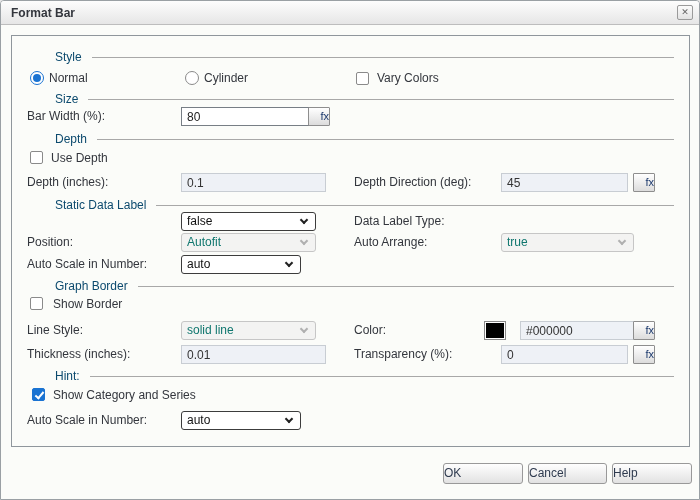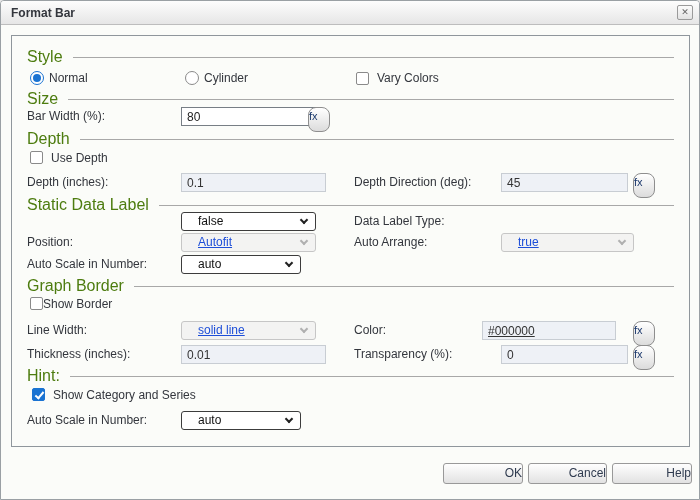--- a/index.html
+++ b/index.html
@@ -3,39 +3,39 @@
 <meta charset="utf-8">
 <style>
   * { box-sizing: border-box; margin: 0; padding: 0; }
   html,body { width:700px; height:500px; background:#e8e8e8; font-family:"Liberation Sans", sans-serif; }
   .dialog { position:relative; width:700px; height:500px; background:#fbfcf9; border:1px solid #9aa0a4; border-radius:4px 4px 0 0; overflow:hidden; }
   .titlebar { position:absolute; left:0; top:0; width:100%; height:24px; background:linear-gradient(#fdfdfd,#e6e6e6); border-bottom:1px solid #bdbdbd; }
   .title { position:absolute; left:10px; top:0; line-height:24px; font-size:12px; font-weight:bold; color:#33363d; }
   .closebtn { position:absolute; right:6px; top:4px; width:16px; height:15px; border:1px solid #9a9a9a; border-radius:2px; background:linear-gradient(#fbfbfb,#e3e3e3); font-size:9px; line-height:13px; text-align:center; color:#666; cursor:pointer; }
   .groupbox { position:absolute; left:10px; top:34px; width:679px; height:412px; border:1px solid #8f969c; background:transparent; }
   .sec { position:absolute; left:26px; width:647px; height:14px; display:flex; align-items:center; }
-  .sec-label { font-size:16px; color:#4d7c0f; white-space:nowrap; }
+  .sec-label { font-size:12px; color:#0c4a6e; white-space:nowrap;margin-left:28px; }
   .sec-line { flex:1; height:1px; background:#a8a8a8; margin-left:10px; }
   .lbl { position:absolute; font-size:12px; color:#33363d; line-height:19px; white-space:nowrap; }
   .inp { position:absolute; height:19px; font-family:"Liberation Sans",sans-serif; font-size:12px; border:1px solid #777e85; background:#fff; padding:0 5px; color:#222; }
   .inp.ro { background:#eef1f6; border-color:#c8cdd3; color:#333; }
-  .sel { position:absolute; height:19px; border:1px solid #3c3c3c; border-radius:3px; background:#fff; font-size:12px; color:#111; padding:0 20px 0 16px; line-height:17px; cursor:pointer; }
+  .sel { position:absolute; height:19px; border:1px solid #3c3c3c; border-radius:3px; background:#fff; font-size:12px; color:#111; padding:0 20px 0 5px; line-height:17px; cursor:pointer; }
   .sel .chev { position:absolute; right:8px; top:4px; width:6px; height:6px; border-right:2px solid #222; border-bottom:2px solid #222; transform:rotate(45deg); }
-  .sel.dis { background:#f3f3f2; border-color:#c6c6c6; color:#1d4ed8; cursor:default;text-decoration:underline; }
+  .sel.dis { background:#f3f3f2; border-color:#c6c6c6; color:#0f766e; cursor:default; }
   .sel.dis .chev { border-color:#b0b0b0; }
-  .fxbtn { position:absolute; width:22px; height:25px; border:1px solid #8e8e8e; border-radius:8px; background:linear-gradient(#ffffff,#dcdcdc); font-size:11px; color:#1d3a6d; text-align:left; line-height:17px; cursor:pointer; }
+  .fxbtn { position:absolute; width:22px; height:19px; border:1px solid #8e8e8e; border-radius:1px; background:linear-gradient(#ffffff,#dcdcdc); font-size:11px; color:#1d3a6d; text-align:right; line-height:17px; cursor:pointer; }
   .cb { position:absolute; width:13px; height:13px; border:1px solid #8a8a8a; border-radius:2px; background:#fff; cursor:pointer; }
   .cb.checked { background:#1a73d2; border-color:#1a73d2; }
   .cb.checked::after { content:""; position:absolute; left:4px; top:1px; width:3px; height:7px; border-right:2px solid #fff; border-bottom:2px solid #fff; transform:rotate(40deg); }
   .radio { position:absolute; width:14px; height:14px; border:1px solid #8a8a8a; border-radius:50%; background:#fff; cursor:pointer; }
   .radio.checked { border-color:#1a73d2; }
   .radio.checked::after { content:""; position:absolute; left:2px; top:2px; width:8px; height:8px; border-radius:50%; background:#1a73d2; }
   .ctl-label { position:absolute; font-size:12px; color:#33363d; line-height:14px; white-space:nowrap; }
   .swatch { position:absolute; width:22px; height:19px; border:1px solid #888; box-shadow:inset 0 0 0 1px #fff; background:#000; }
-  .btn { position:absolute; width:80px; height:21px; border:1px solid #999; border-radius:3px; background:linear-gradient(#fefefe,#e2e2e2); font-size:12px; color:#2f3b4f; text-align:right; line-height:19px; cursor:pointer; }
+  .btn { position:absolute; width:80px; height:21px; border:1px solid #999; border-radius:3px; background:linear-gradient(#fefefe,#e2e2e2); font-size:12px; color:#2f3b4f; text-align:left; line-height:19px; cursor:pointer; }
 </style>
 </head>
 <body>
 
 <div class="dialog">
 
   <div class="titlebar">
     <span class="title">Format Bar</span>
     <span class="closebtn">✕</span>
   </div>
@@ -92,28 +92,28 @@
   <span class="lbl" style="left:26px;top:254px">Auto Scale in Number:</span>
   <div class="sel" style="left:180px;top:254px;width:120px">
     <span>auto</span><span class="chev"></span>
   </div>
 
   <div class="sec" style="top:278px">
     <span class="sec-label">Graph Border</span>
       <span class="sec-line"></span>
   </div>
   <span class="cb" style="left:29px;top:296px"></span>
-  <span class="ctl-label" style="left:42px;top:296px">Show Border</span>
-  <span class="lbl" style="left:26px;top:320px">Line Width:</span>
+  <span class="ctl-label" style="left:52px;top:296px">Show Border</span>
+  <span class="lbl" style="left:26px;top:320px">Line Style:</span>
   <div class="sel dis" style="left:180px;top:320px;width:135px">
     <span>solid line</span><span class="chev"></span>
   </div>
   <span class="lbl" style="left:353px;top:320px">Color:</span>
   <span class="swatch" style="left: 483px; top: 320px; background: rgb(0, 0, 0);"></span>
-  <input class="inp ro" style="left: 481px; top: 320px; width: 134px; text-decoration: underline;" value="#000000">
+  <input class="inp ro" style="left: 519px; top: 320px; width: 134px;" value="#000000">
   <span class="fxbtn" style="left:632px;top:320px">fx</span>
   <span class="lbl" style="left:26px;top:344px">Thickness (inches):</span>
   <input class="inp ro" style="left: 180px; top: 344px; width: 145px;" value="0.01">
   <span class="lbl" style="left:353px;top:344px">Transparency (%):</span>
   <input class="inp ro" style="left: 500px; top: 344px; width: 127px;" value="0">
   <span class="fxbtn" style="left:632px;top:344px">fx</span>
 
   <div class="sec" style="top:368px">
     <span class="sec-label">Hint:</span>
       <span class="sec-line"></span>

